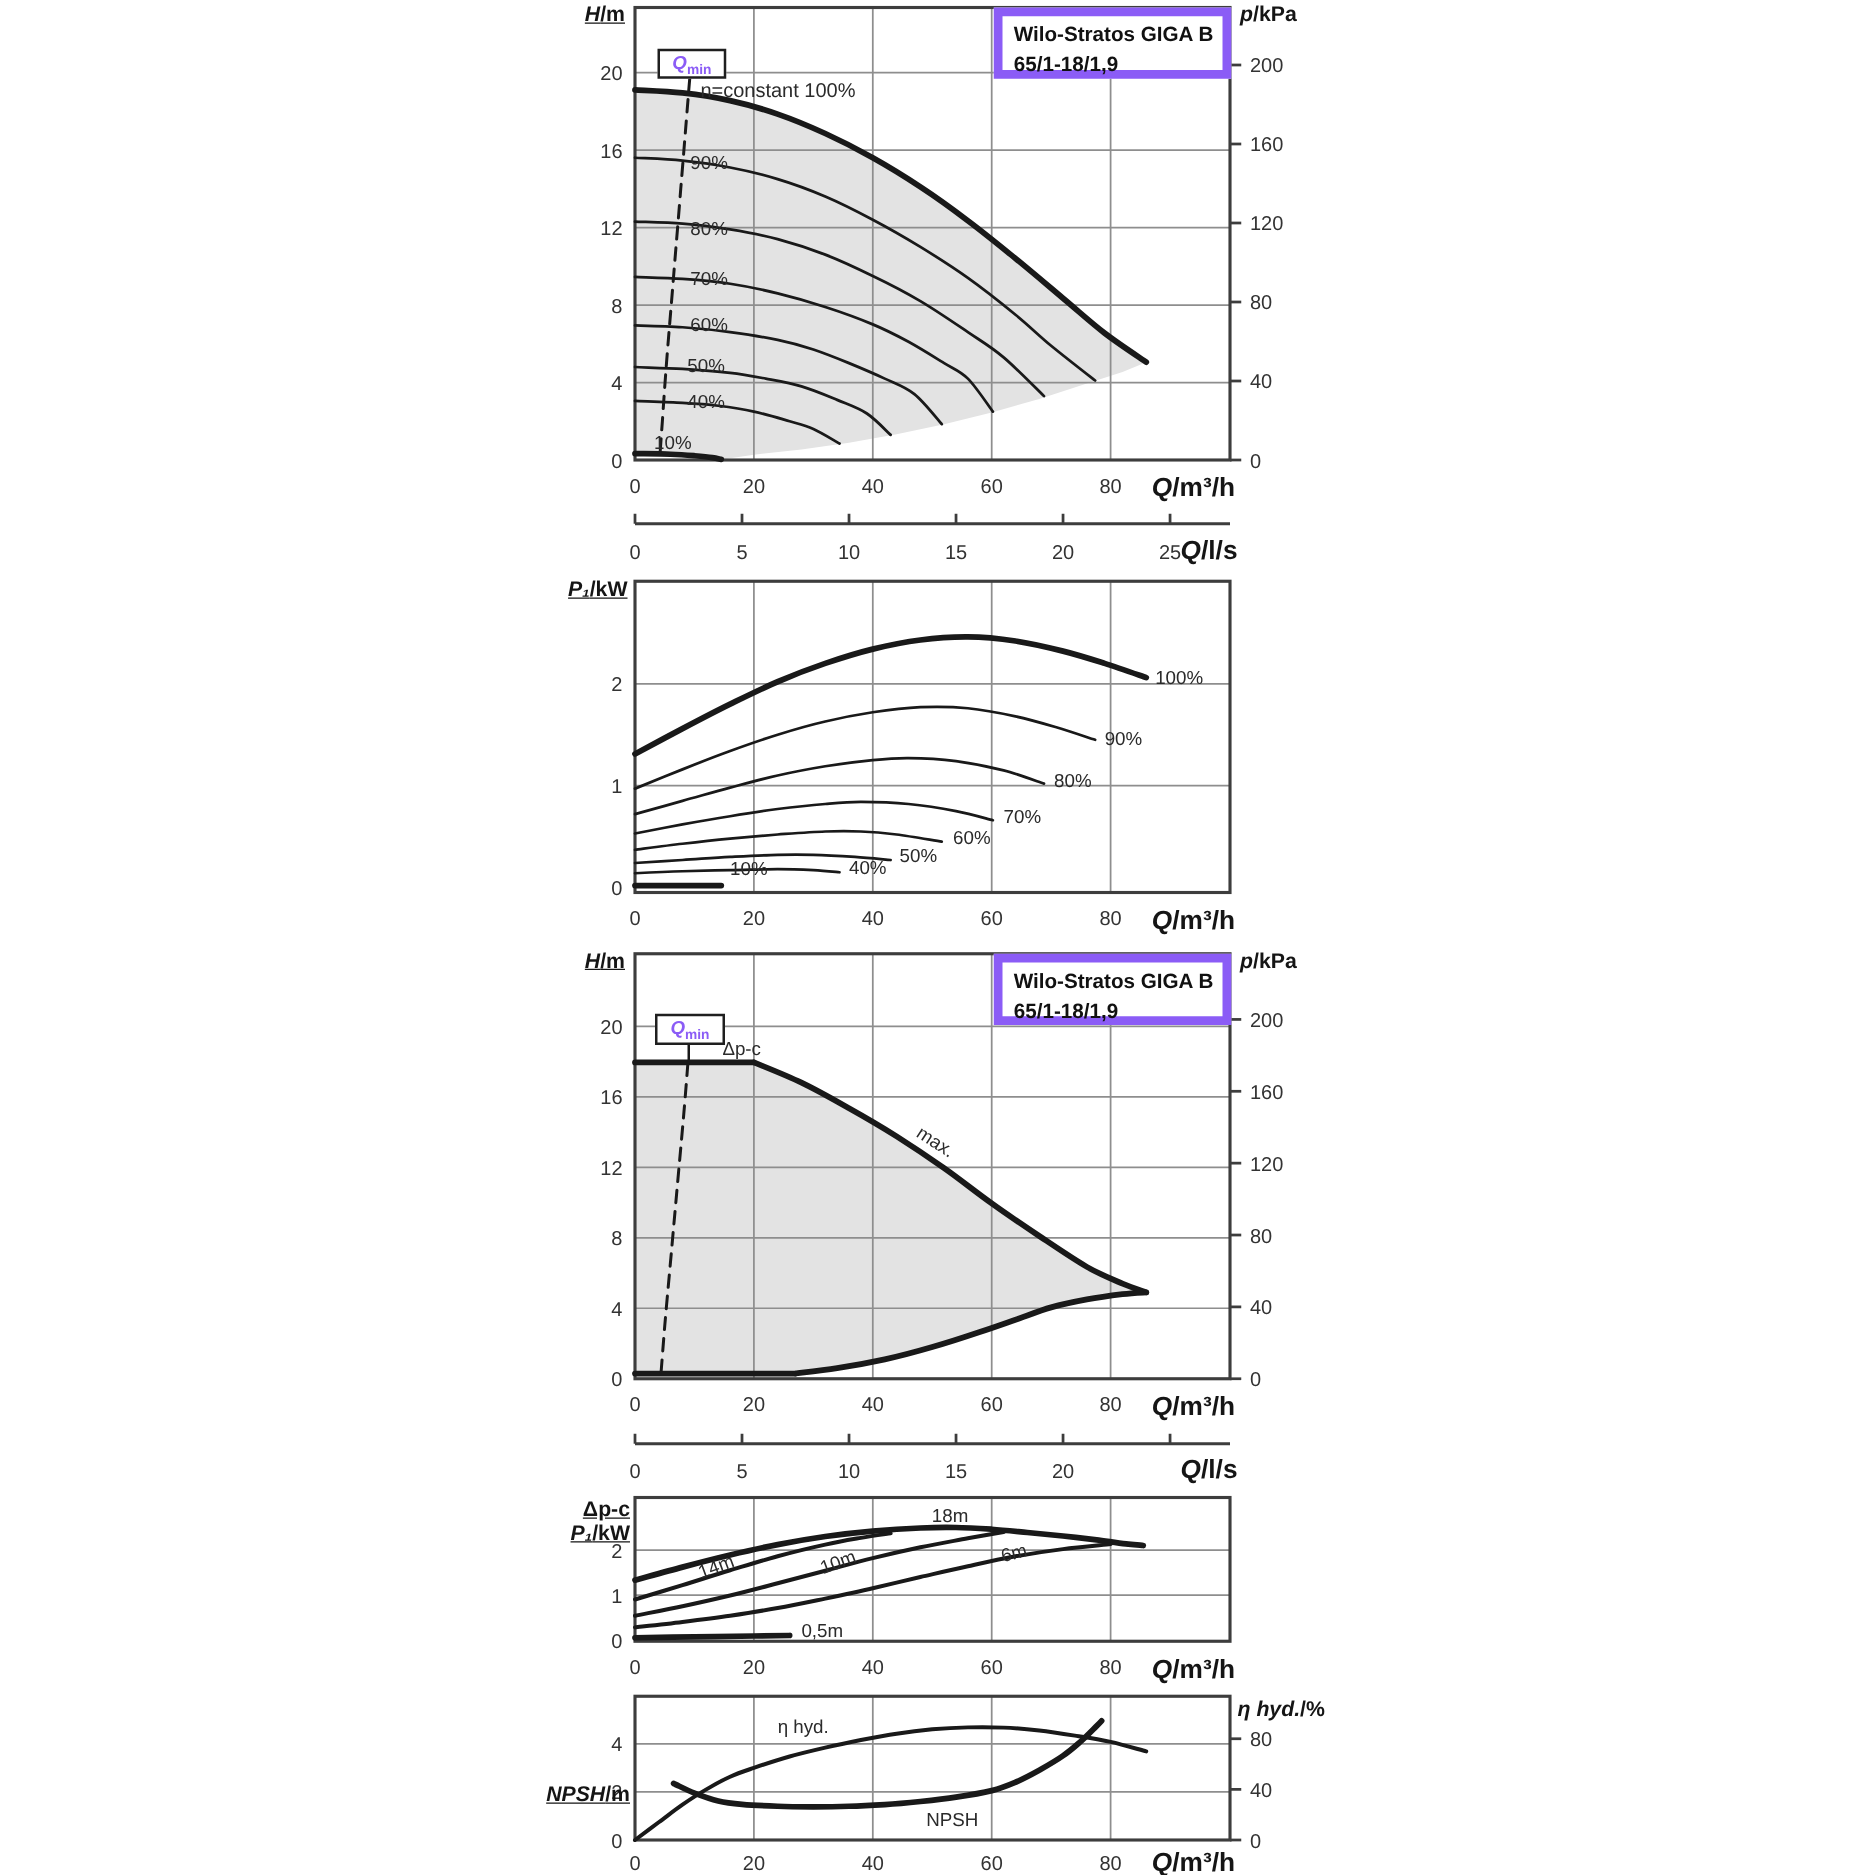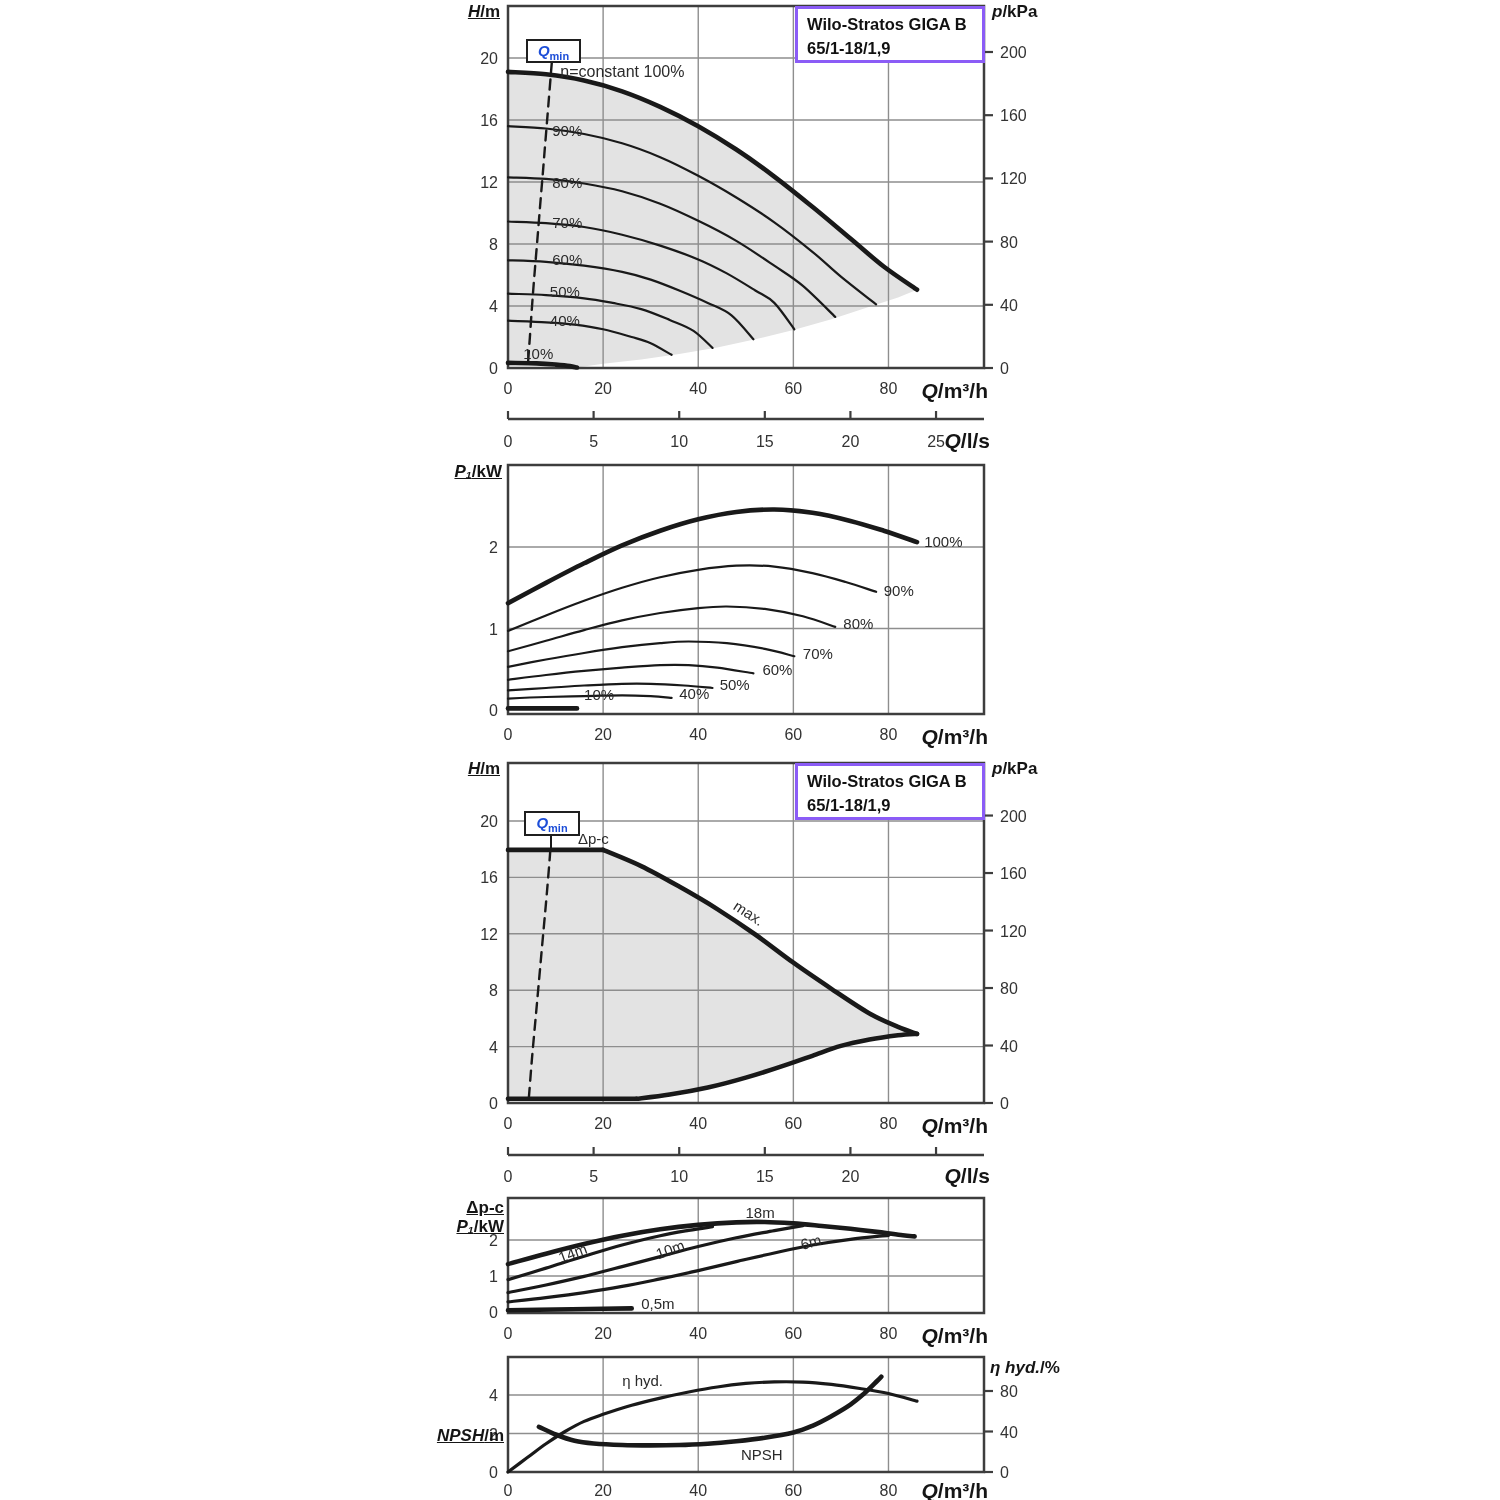--- a/index.html
+++ b/index.html
@@ -1,24 +1,24 @@
 <!DOCTYPE html>
 <html><head>
 <meta charset="utf-8">
 <style>
   html,body{margin:0;padding:0;background:#ffffff;}
   .sheet{position:relative;width:1500px;height:1500px;background:#ffffff;
          font-family:"Liberation Sans",sans-serif;overflow:hidden;}
   .sheet svg{position:absolute;left:0;top:0;}
   .tick{font-family:"Liberation Sans",sans-serif;font-size:16px;fill:#333333;}
   .clbl{font-family:"Liberation Sans",sans-serif;font-size:15px;fill:#2b2b2b;}
-  .titlebox{position:absolute;box-sizing:border-box;border:3px solid #8b5cf6;background:#ffffff;
+  .titlebox{position:absolute;box-sizing:border-box;border:7px solid #8b5cf6;background:#ffffff;
             padding:3px 0 0 9px;font-weight:bold;font-size:16.5px;line-height:24px;color:#111111;z-index:3;}
   .qminbox{position:absolute;box-sizing:border-box;border:2px solid #1f1f1f;background:#ffffff;
-           text-align:center;font-weight:bold;font-style:italic;font-size:15px;line-height:20px;color:#1d4ed8;z-index:3;}
+           text-align:center;font-weight:bold;font-style:italic;font-size:15px;line-height:20px;color:#8b5cf6;z-index:3;}
   .qminbox sub{font-style:normal;font-size:11px;}
   .axlbl{position:absolute;font-size:17px;font-weight:bold;color:#151515;white-space:nowrap;z-index:2;}
   .axlbl .it{font-style:italic;}
   .axlbl.r{text-align:right;text-decoration:underline;}
   .xtitle{position:absolute;font-size:21px;font-weight:bold;color:#151515;white-space:nowrap;z-index:2;}
   .xtitle .it{font-style:italic;}
 </style>
 </head>
 <body>
 

